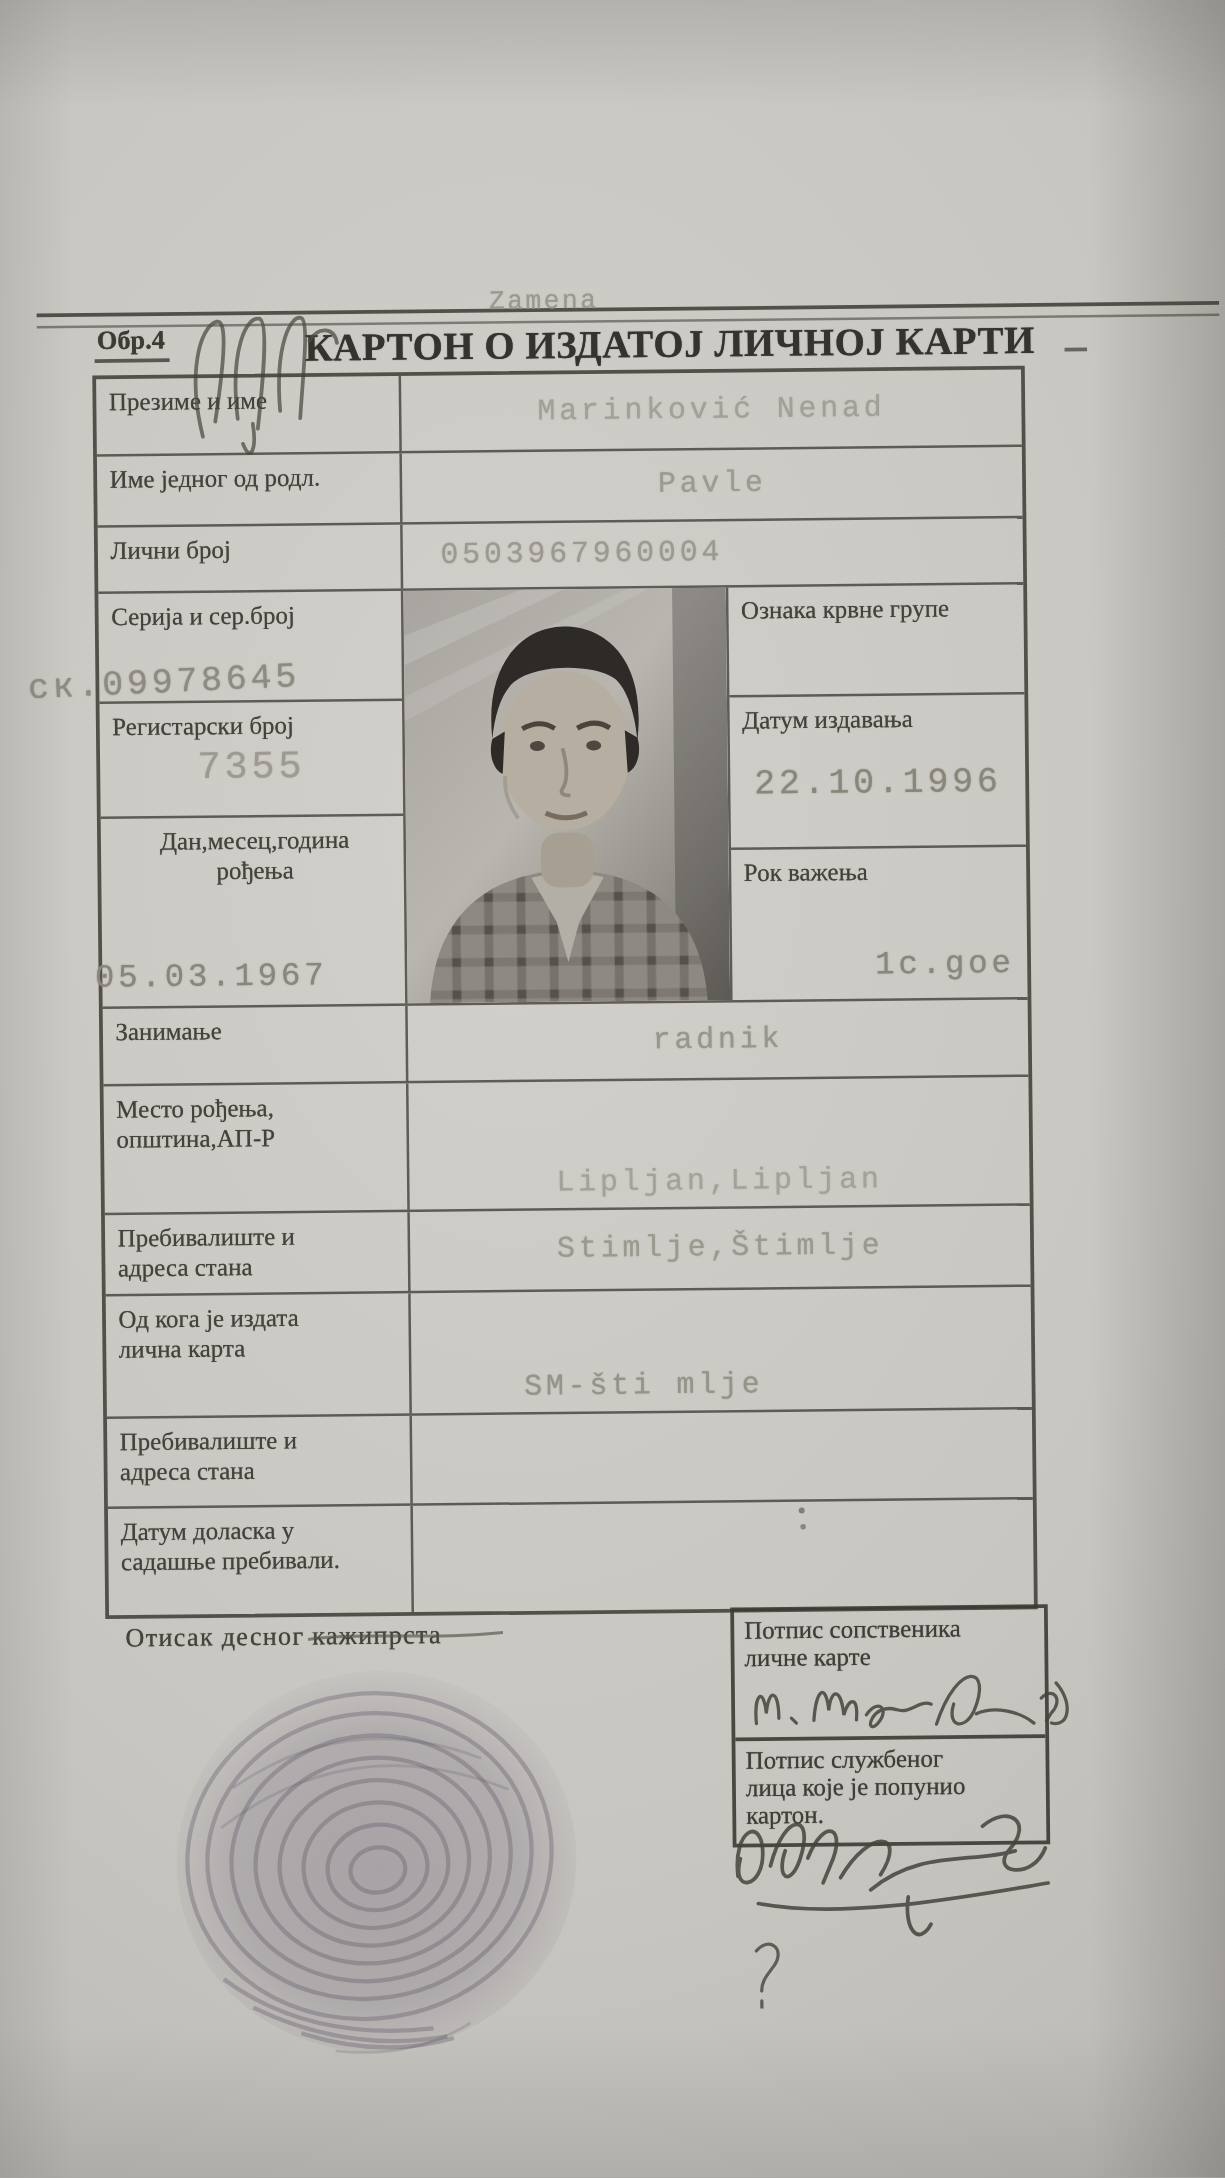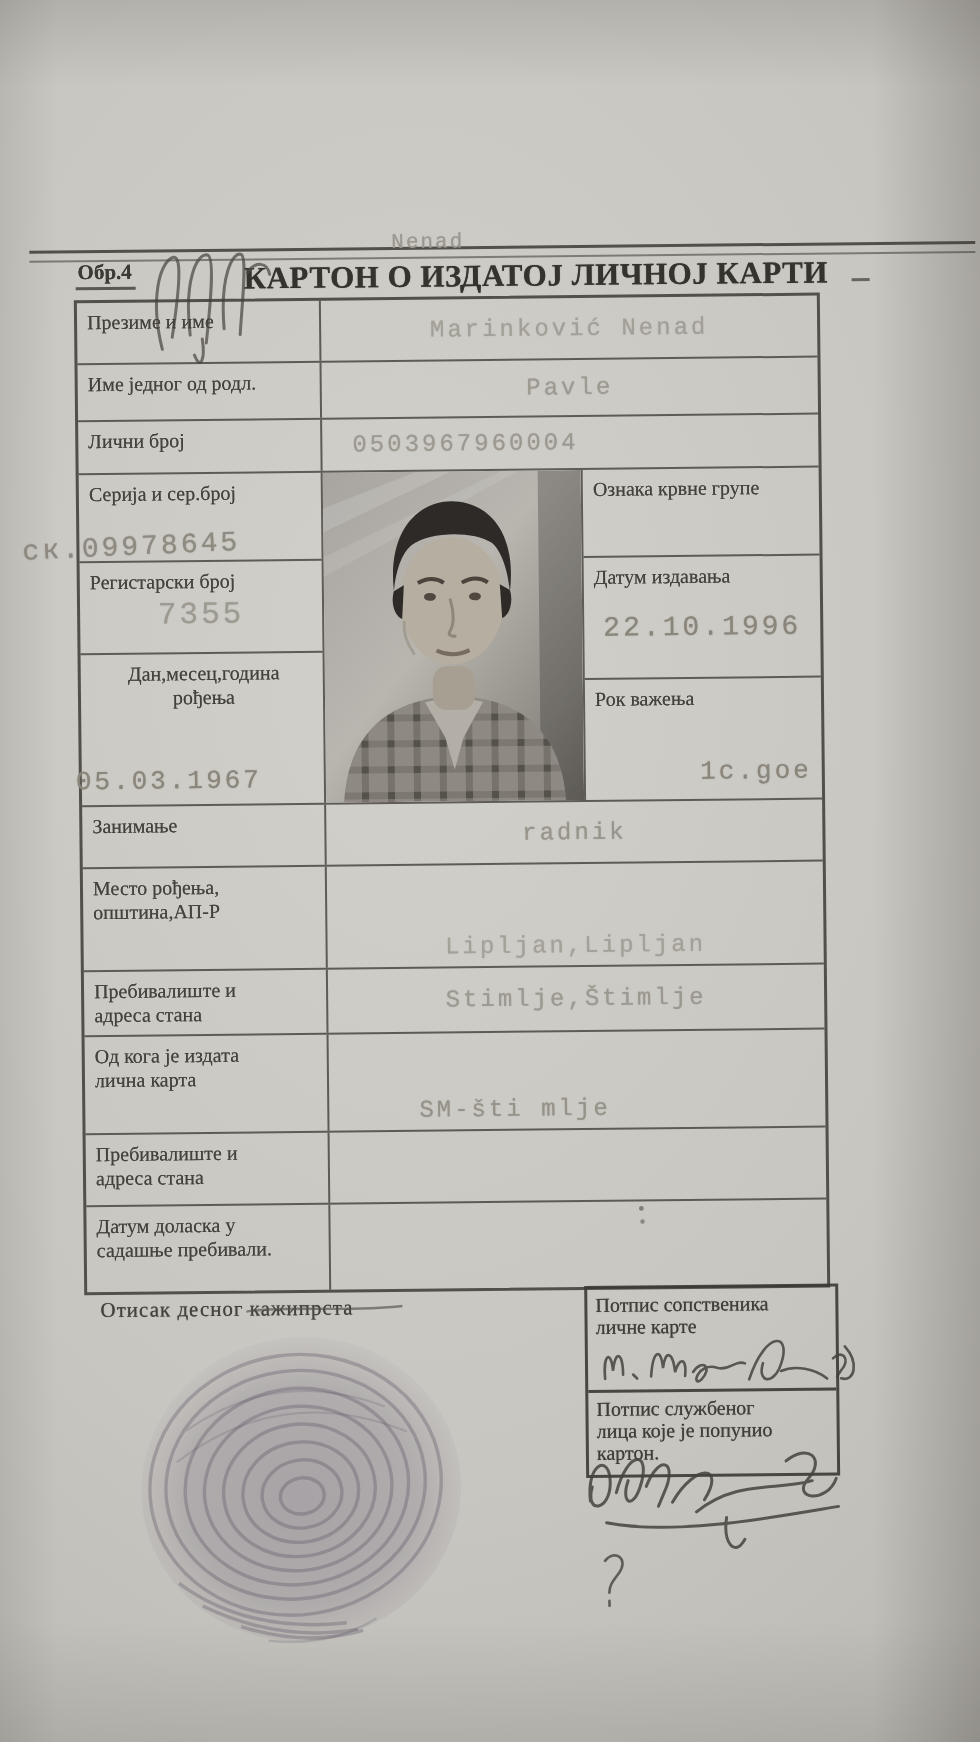--- a/index.html
+++ b/index.html
@@ -76,21 +76,21 @@
   .scribble{position:absolute;left:136px;top:236px;}
 </style>
 </head>
 <body>
 
 <div class="paper">
   <div class="form">
 
     <div class="top-rule"></div>
     <span class="form-no">Обр.4</span>
-    <span class="typed-note">Nenad</span>
+    <span class="typed-note">Zamena</span>
     <h1 class="page-title">КАРТОН О ИЗДАТОЈ ЛИЧНОЈ КАРТИ</h1>
     <div class="title-dash"></div>
 
     <svg class="scribble" width="150" height="140" viewBox="0 0 150 140">
       <g fill="none" stroke="#4f4c45" stroke-width="3" stroke-linecap="round" opacity=".75">
         <path d="M30,110 C18,60 28,22 42,18 C52,16 46,60 40,98"></path>
         <path d="M58,96 C52,40 66,14 76,16 C84,18 78,70 74,104"></path>
         <path d="M92,90 C88,36 102,12 110,16 C116,20 110,66 108,96"></path>
         <path d="M116,34 C124,22 136,24 138,36"></path>
         <path d="M70,100 C73,120 68,132 62,116"></path>

